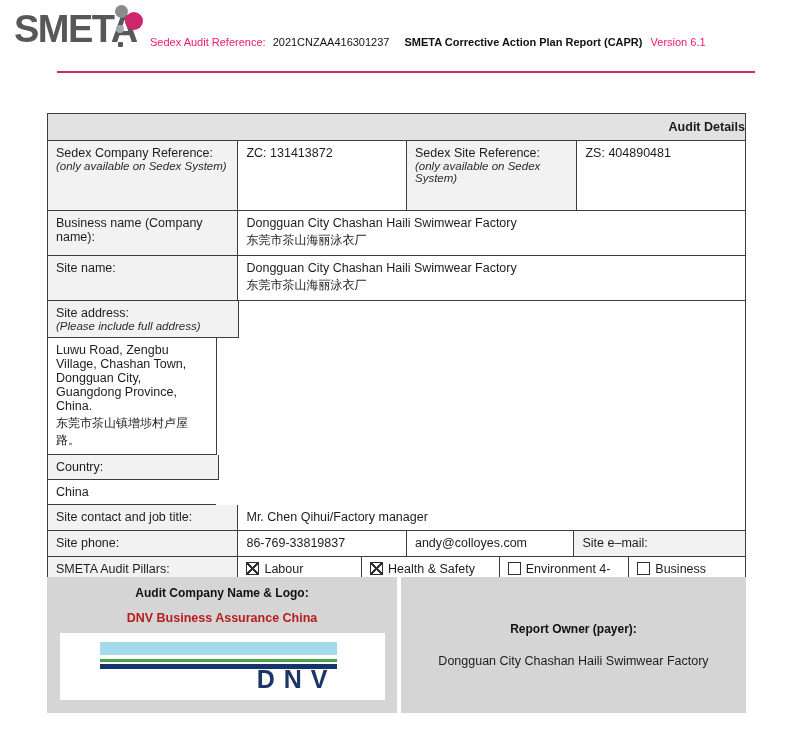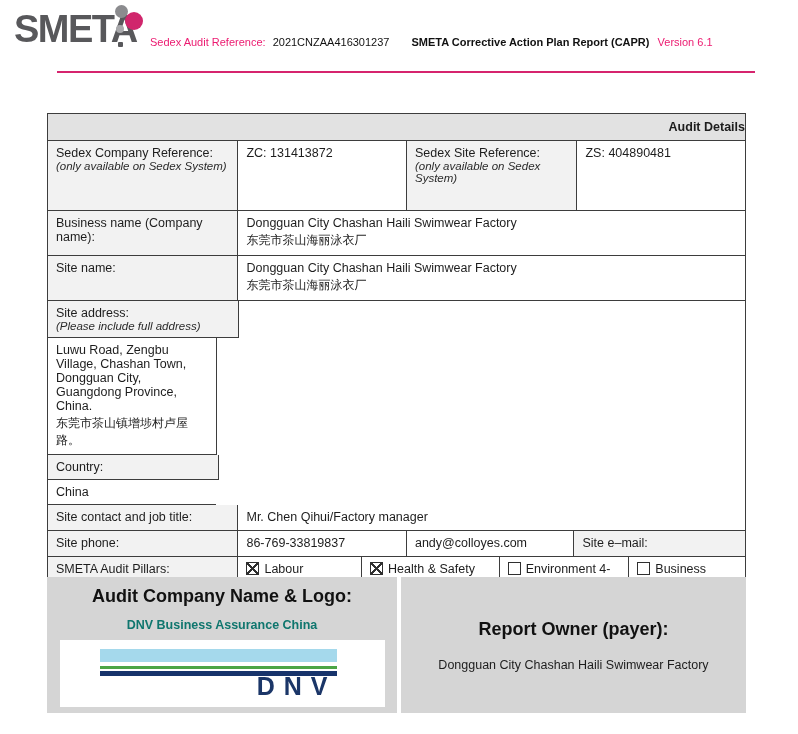--- a/index.html
+++ b/index.html
@@ -18,21 +18,21 @@
   }
   .dot { position:absolute; border-radius:50%; }
   .dot-gray-med   { width:13px; height:13px; background:#8b8b8e; left:101px; top:1px; }
   .dot-pink       { width:18px; height:18px; background:#d0266c; left:111px; top:8px; }
   .dot-gray-small { width:8px;  height:8px;  background:#a8a8ab; left:102px; top:21px; }
   .dot-period     { width:5px;  height:5px;  background:#58585b; left:104px; top:38px; border-radius:1px; }
 
   .ref-line { position:absolute; left:150px; top:36px; font-size:11px; white-space:nowrap; }
   .ref-line .pink { color:#ec1a70; }
   .ref-line .val  { color:#111; margin-left:4px; }
-  .ref-line .bold { color:#111; font-weight:bold; margin-left:19px; }
+  .ref-line .bold { color:#111; font-weight:bold; margin-left:12px; }
   .ref-line .ver  { color:#ec1a70; margin-left:5px; }
 
   .pink-rule { position:absolute; left:57px; top:71px; width:698px; height:2px; background:#d6246e; }
 
   
   .tbl {
     position:absolute; left:47px; top:113px; width:699px;
     border:1px solid #3d3d3d; border-bottom:none;
     font-size:12.5px; color:#1d1d1d;
   }
@@ -73,22 +73,22 @@
   }
 
   
   .footer { position:absolute; left:47px; top:577px; width:699px; height:136px; display:flex; }
   .f-left  { width:350px; background:#d5d5d5; padding-top:9px; }
   .f-gap   { width:4px; background:#ffffff; }
   .f-right {
     width:345px; background:#d5d5d5; display:flex; flex-direction:column;
     align-items:center; justify-content:center; gap:18px; padding:0 10px;
   }
-  .f-title { text-align:center; font-weight:bold; font-size:18px; color:#111; }
-  .f-sub   { text-align:center; font-weight:bold; font-size:12.5px; color:#0f766e; margin-top:11px; }
+  .f-title { text-align:center; font-weight:bold; font-size:12px; color:#111; }
+  .f-sub   { text-align:center; font-weight:bold; font-size:12.5px; color:#b91c1c; margin-top:11px; }
   .f-owner-val { text-align:center; font-size:12.5px; color:#1d1d1d; }
 
   .dnv-box {
     width:325px; height:67px; background:#ffffff; margin:8px auto 0;
     position:relative;
   }
   .dnv-bars { position:absolute; left:40px; top:9px; width:237px; }
   .bar-lightblue { height:13px; background:#a5d9ec; }
   .bar-green     { height:3px;  background:#4ba546; margin-top:4px; }
   .bar-navy      { height:5px;  background:#17336b; margin-top:2px; }

